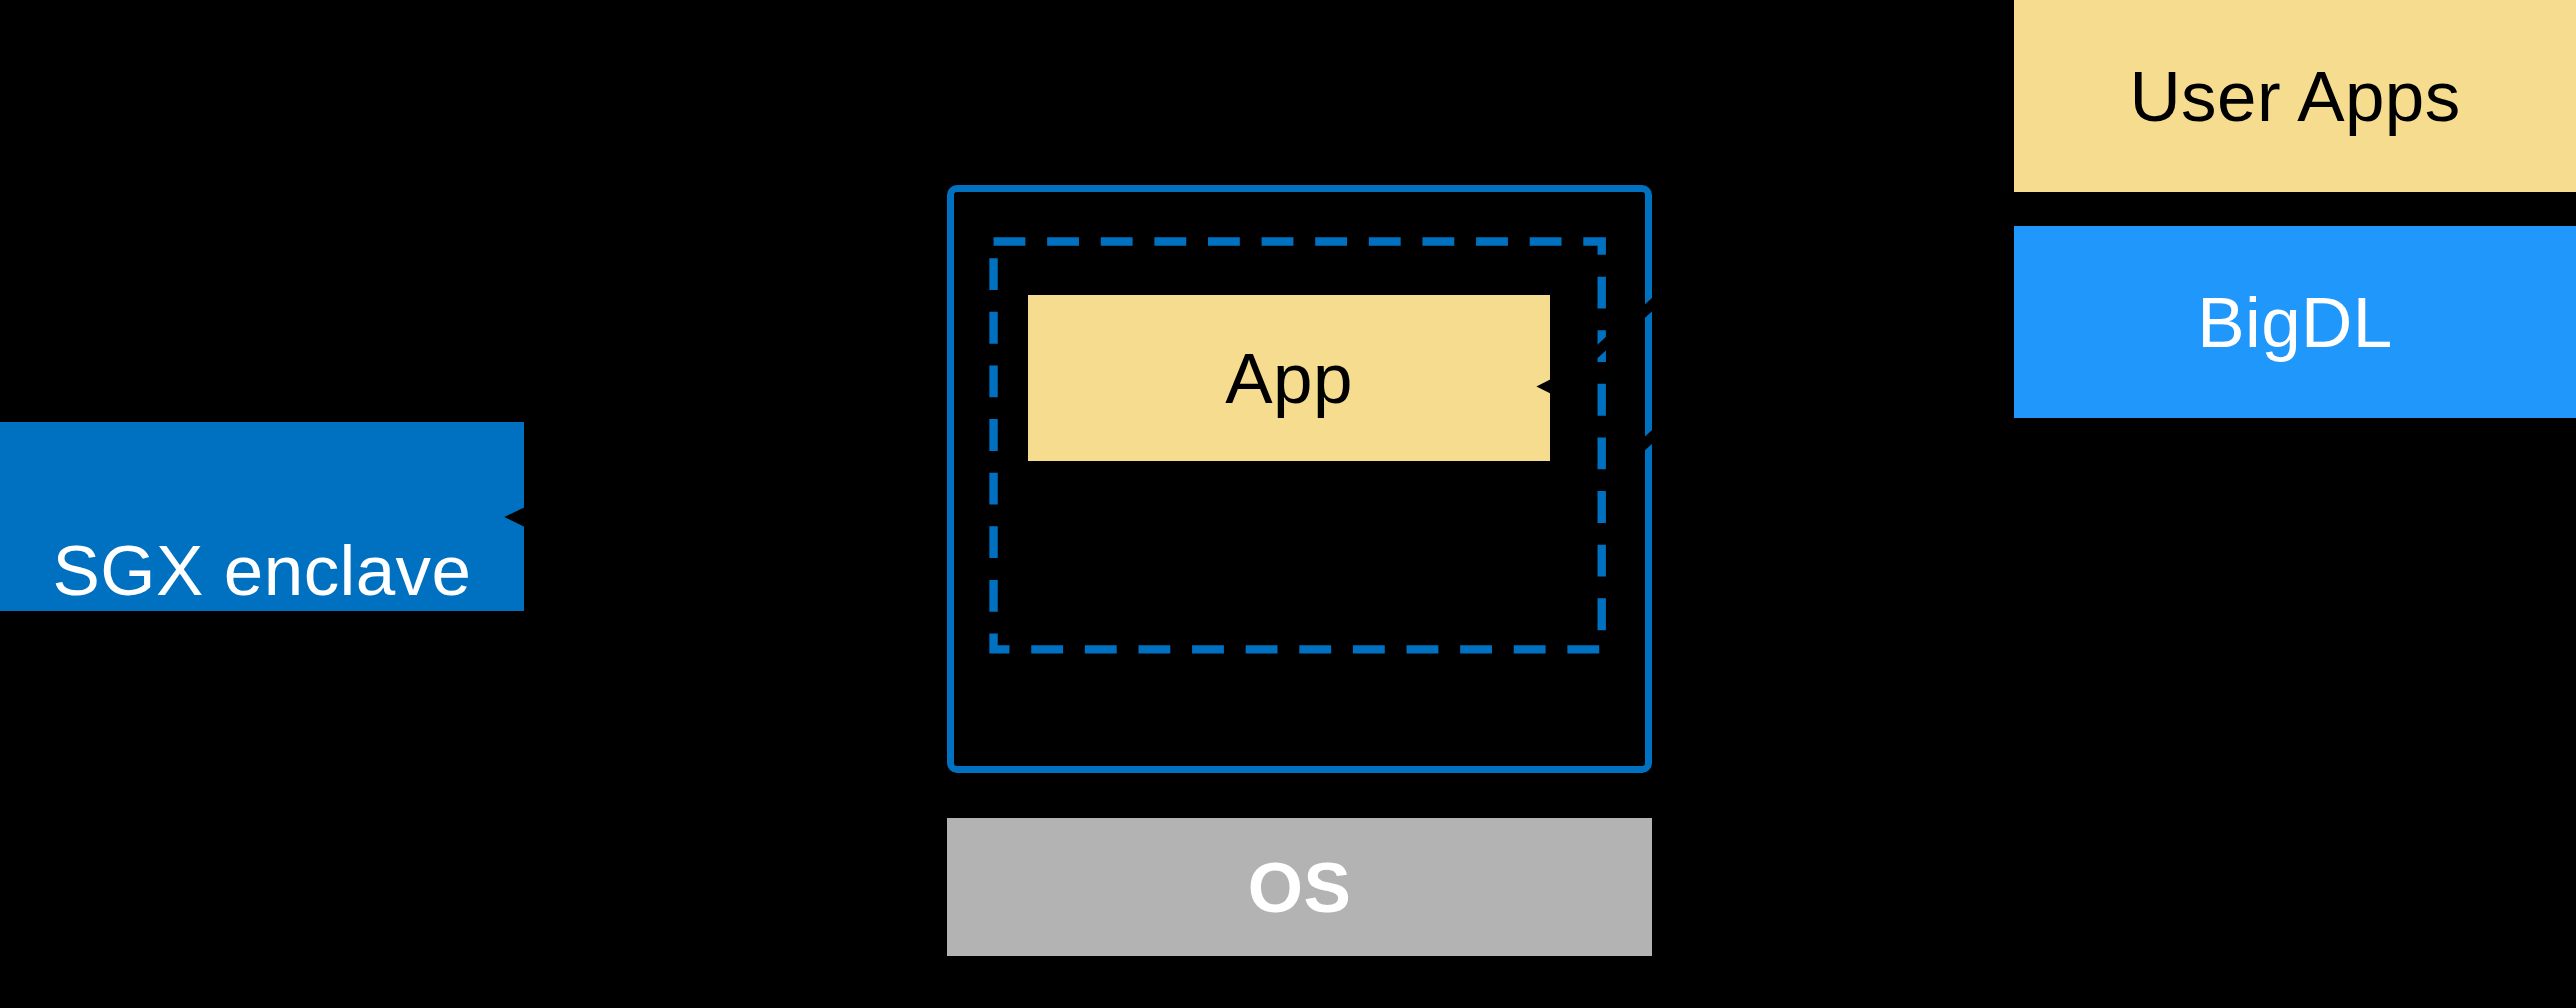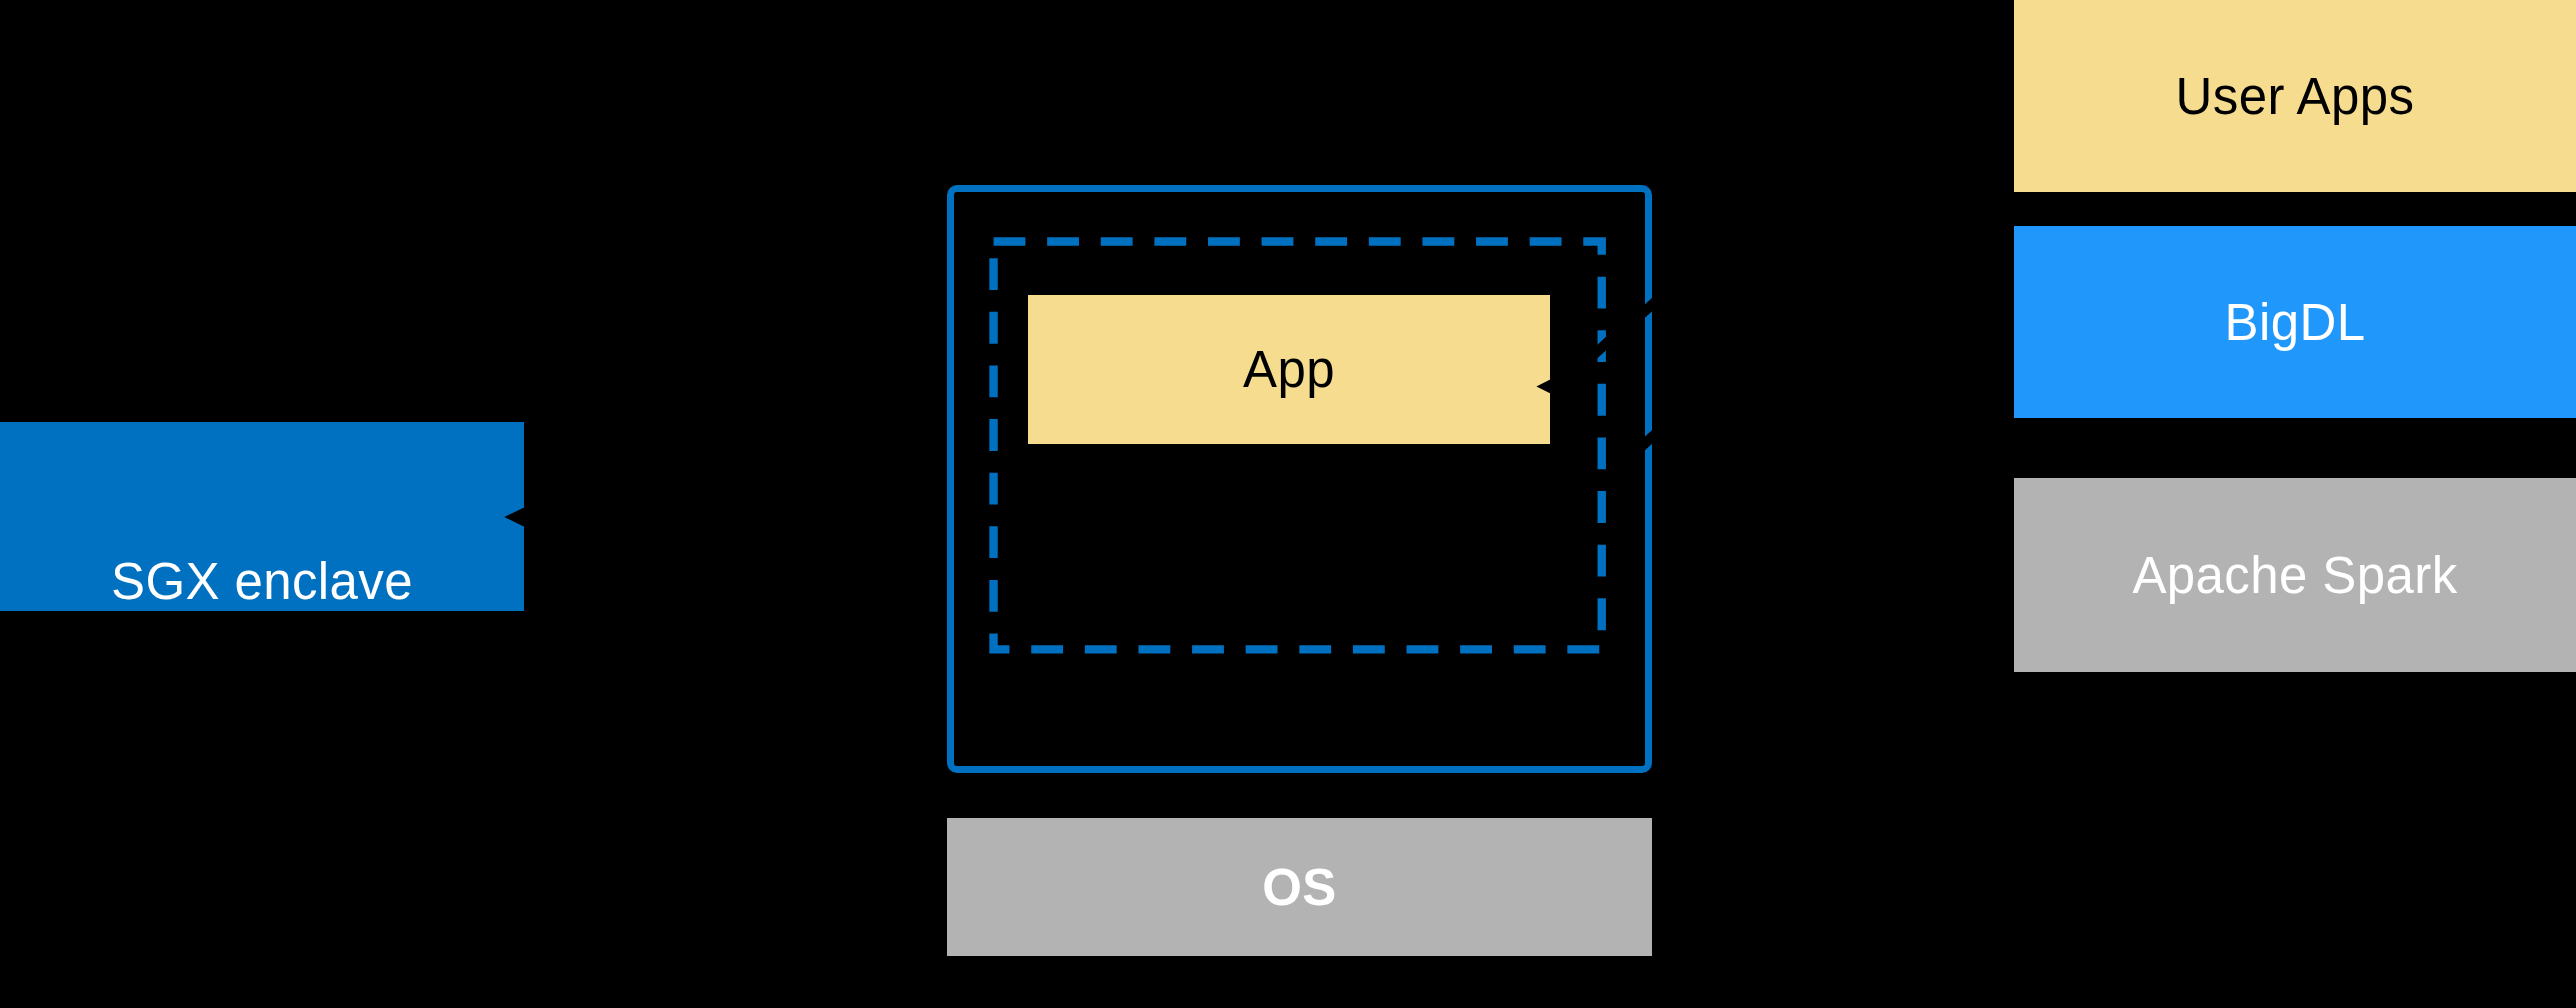--- a/index.html
+++ b/index.html
@@ -14,21 +14,21 @@
   .canvas{
     position:relative;
     width:2576px;height:1009px;
     background:var(--c-black);
     overflow:hidden;
     font-family:"Liberation Sans", sans-serif;
   }
   .box{
     position:absolute;
     display:flex;align-items:center;justify-content:center;
-    font-size:51px;
+    font-size:71px;
     letter-spacing:0.4px;
     white-space:nowrap;
   }
   .blue-fill{background:var(--c-intel-blue);color:var(--c-white);}
   .bright-blue-fill{background:var(--c-bright-blue);color:var(--c-white);}
   .gold-fill{background:var(--c-gold);color:var(--c-black);}
   .gray-fill{background:var(--c-gray);color:var(--c-white);}
 
   
   .sgx{left:0;top:422px;width:524px;height:189px;align-items:flex-end;}
@@ -39,21 +39,21 @@
     left:947px;top:185px;width:705px;height:588px;
     border:7.5px solid var(--c-intel-blue);
     border-radius:10px;
     box-sizing:border-box;
     background:transparent;
   }
 
   
   .overlay{position:absolute;left:0;top:0;width:2576px;height:1009px;pointer-events:none;}
 
-  .app{left:1028px;top:295px;width:522px;height:149px;}
+  .app{left:1028px;top:295px;width:522px;height:166px;}
   .libos{left:1036px;top:545px;width:519px;height:190px;}
   .os{left:947px;top:818px;width:705px;height:138px;font-weight:bold;}
 
   
   .user-apps{left:2014px;top:0;width:562px;height:192px;}
   .bigdl{left:2014px;top:226px;width:562px;height:192px;}
   .spark{left:2014px;top:478px;width:562px;height:194px;}
 </style>
 </head>
 <body>
@@ -76,23 +76,20 @@
   <div class="box blue-fill sgx">
     <span>SGX enclave</span>
   </div>
 
   <div class="box gold-fill user-apps">
     <span>User Apps</span>
   </div>
   <div class="box bright-blue-fill bigdl">
     <span>BigDL</span>
   </div>
-  <div class="box gray-fill spark">
-    <span>Apache Spark</span>
-  </div>
 
   <svg class="overlay" viewBox="0 0 3075 1204" aria-hidden="true">
 
     <line x1="2002" y1="336" x2="1943" y2="390" stroke="#000000" stroke-width="12"></line>
     <line x1="1941" y1="388" x2="1893" y2="432" stroke="#000000" stroke-width="12"></line>
     <polygon points="1834,461 1864,446 1864,476" fill="#000000"></polygon>
 
     <line x1="2002" y1="494" x2="1943" y2="548" stroke="#000000" stroke-width="12"></line>
 
     <polygon points="602,617 633,602 633,632" fill="#000000"></polygon>

